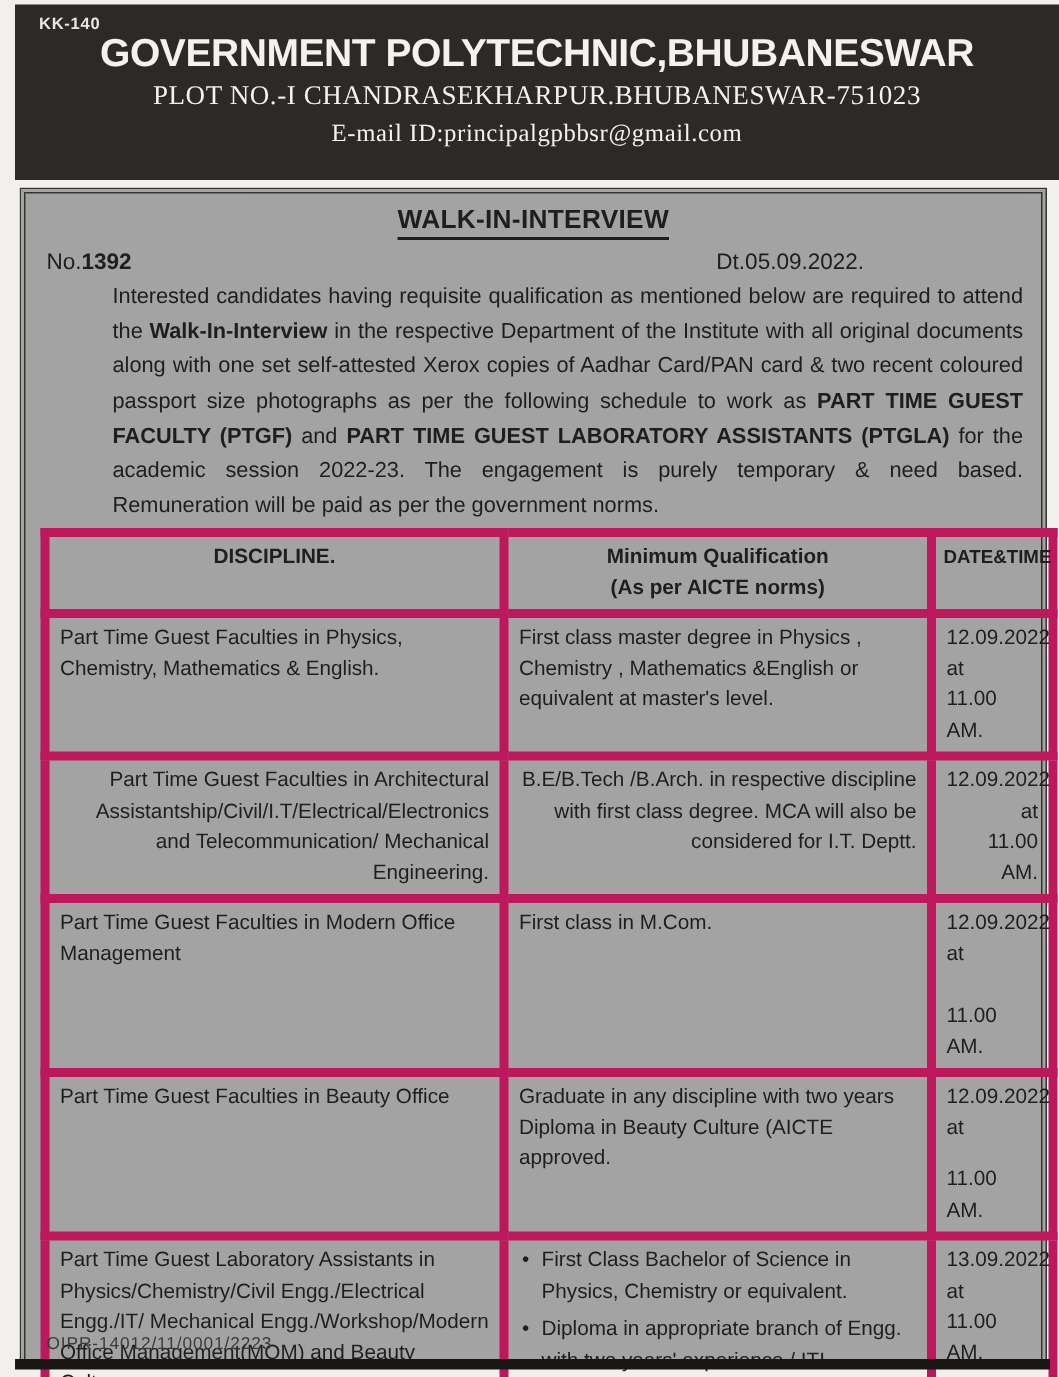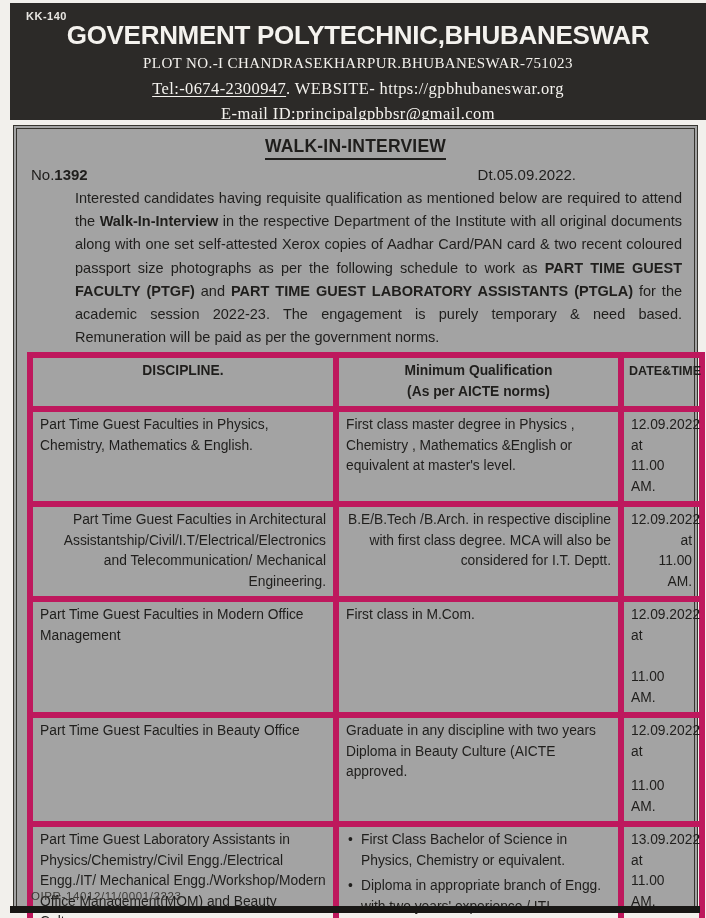--- a/index.html
+++ b/index.html
@@ -29,21 +29,21 @@
     color: #e9e7e3;
   }
   .banner-title {
     padding-top: 17px;
     font-size: 26px; font-weight: bold;
     letter-spacing: -0.3px;
     font-family: "Liberation Sans", sans-serif;
   }
   .banner-line {
     font-family: "Liberation Serif", serif;
-    font-size: 15px;
+    font-size: 18px;
     line-height: 25px;
     letter-spacing: 0.4px;
   }
   .banner-line.smaller { font-size: 16.5px; }
   .u { text-decoration: underline; text-underline-offset: 2px; }
 
   
   .content-box {
     position: absolute;
     top: 125px; left: 13px;
@@ -130,21 +130,20 @@
 </style>
 </head>
 <body>
 
 <div class="page">
 
   <div class="banner">
     <div class="corner-code">KK-140</div>
     <div class="banner-title">GOVERNMENT POLYTECHNIC,BHUBANESWAR</div>
     <div class="banner-line">PLOT NO.-I CHANDRASEKHARPUR.BHUBANESWAR-751023</div>
-    <div class="banner-line smaller"><span class="u">Tel:-0674-2300947</span><span>. WEBSITE- https://gpbhubaneswar.org</span></div>
     <div class="banner-line smaller">E-mail ID:principalgpbbsr@gmail.com</div>
   </div>
 
   <div class="content-box">
 
     <div class="notice-heading-wrap">
       <span class="notice-heading">WALK-IN-INTERVIEW</span>
     </div>
 
     <div class="ref-line">

